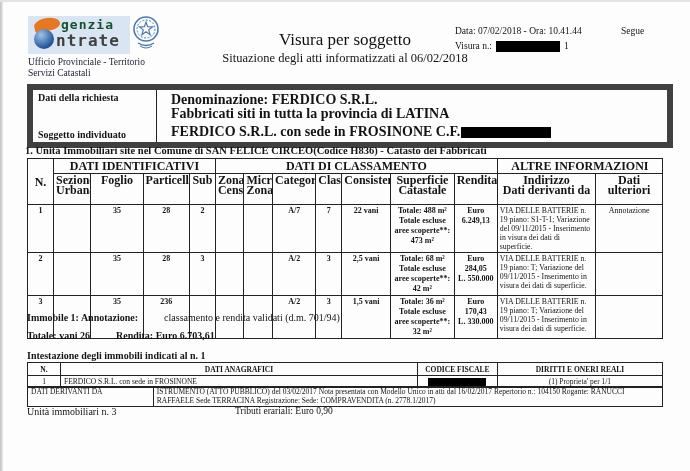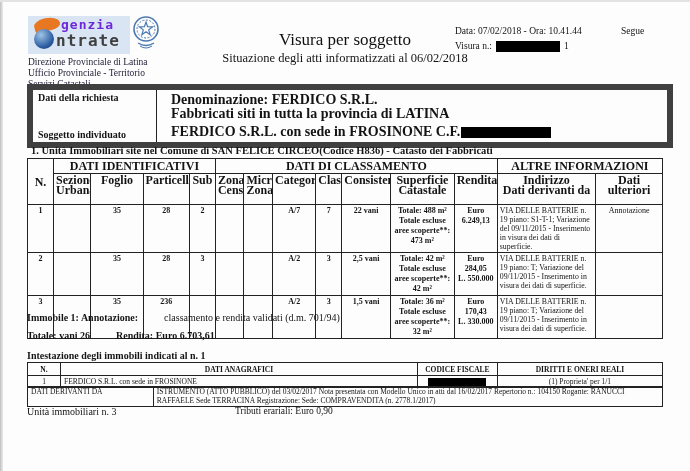--- a/index.html
+++ b/index.html
@@ -12,21 +12,21 @@
     background:linear-gradient(to right,#bfbfbf,#ececec);}
   .scan-edge-top{position:absolute;left:0;top:0;width:690px;height:2px;background:#e3e3e3;}
 
   
   .logo-box{position:absolute;left:28px;top:16px;width:102px;height:38px;background:#d9e5f2;}
   .logo-swoosh{position:absolute;left:6px;top:2px;width:26px;height:13px;background:#e87722;
     border-radius:70% 90% 60% 30%;transform:rotate(-14deg);}
   .logo-ball{position:absolute;left:6px;top:13px;width:20px;height:20px;border-radius:50%;
     background:radial-gradient(circle at 35% 30%,#9fc4e8,#2a5b9f 65%,#173c6e);}
   .logo-t1{position:absolute;left:33px;top:1px;font-family:"DejaVu Sans Mono",monospace;
-    font-weight:bold;font-size:13px;color:#6d28d9;letter-spacing:1px;}
+    font-weight:bold;font-size:13px;color:#14532d;letter-spacing:1px;}
   .logo-t2{position:absolute;left:28px;top:15px;font-family:"DejaVu Sans Mono",monospace;
     font-weight:bold;font-size:16px;color:#404040;letter-spacing:1px;}
   .emblem{position:absolute;left:133px;top:15px;}
   .dept{position:absolute;left:28px;top:57px;font-size:9.5px;line-height:11px;color:#1d1d35;}
   .title{position:absolute;left:195px;top:30px;width:300px;text-align:center;
     font-size:17px;color:#101010;}
   .subtitle{position:absolute;left:160px;top:51px;width:370px;text-align:center;font-size:12.5px;}
   .hdr-right{position:absolute;left:455px;top:26px;font-size:9.5px;}
   .segue{position:absolute;left:621px;top:26px;font-size:9.5px;}
   .visura-line{position:absolute;left:455px;top:41px;font-size:9.5px;}
@@ -38,21 +38,21 @@
   
   .request-box{position:absolute;left:27px;top:84px;width:634px;height:52px;
     border:6px solid #404040;}
   .request-divider{position:absolute;left:123px;top:0;width:1px;height:100%;background:#222;}
   .request-box .lbl{position:absolute;left:5px;font-weight:bold;font-size:10px;}
   .req-l1{top:2px;} .req-l2{bottom:2px;text-align:center;}
   .request-box .val{position:absolute;left:138px;font-weight:bold;font-size:14px;white-space:nowrap;}
   .req-v1{top:2px;} .req-v2{top:16px;} .req-v3{bottom:2px;}
 
   
-  .section1-title{position:absolute;left:31px;top:145px;font-weight:bold;font-size:10.5px;text-align:right;}
+  .section1-title{position:absolute;left:25px;top:145px;font-weight:bold;font-size:10.5px;text-align:right;}
   .prop-table{position:absolute;left:27px;top:158px;width:636px;border-collapse:collapse;
     table-layout:fixed;font-size:8px;}
   .prop-table th,.prop-table td{border:1px solid #222;padding:1px 2px;text-align:center;
     vertical-align:top;overflow:hidden;}
   .prop-table th{font-weight:bold;font-size:12px;line-height:10px;}
   .prop-table td{font-weight:bold;line-height:10px;}
   .prop-table td.addr{font-weight:normal;text-align:left;font-size:7.8px;line-height:9px;}
   .prop-table td.ulter{font-weight:normal;}
   .prop-table tr.grp th{height:12px;vertical-align:middle;}
   .prop-table tr.sub th{height:28px;}
@@ -95,21 +95,20 @@
   <div class="logo-t2">ntrate</div>
 </div>
 <svg class="emblem" width="26" height="38" viewBox="0 0 26 38">
   <circle cx="13" cy="14" r="12" fill="none" stroke="#4a79b0" stroke-width="1.6"></circle>
   <circle cx="13" cy="14" r="9" fill="none" stroke="#4a79b0" stroke-width="1" stroke-dasharray="2,1.5"></circle>
   <polygon points="13,7 14.6,11.7 19.7,11.8 15.7,14.9 17.1,19.7 13,16.8 8.9,19.7 10.3,14.9 6.3,11.8 11.4,11.7" fill="none" stroke="#4a79b0" stroke-width="1.2"></polygon>
   <path d="M5 28 Q13 33 21 28" fill="none" stroke="#4a79b0" stroke-width="1.4"></path>
   <path d="M7 31 Q13 35 19 31" fill="none" stroke="#4a79b0" stroke-width="1"></path>
 </svg>
 <div class="dept">
-  <div>Direzione Provinciale di Latina</div>
   <div>Ufficio Provinciale - Territorio</div>
   <div>Servizi Catastali</div>
 </div>
 <div class="title">Visura per soggetto</div>
 <div class="subtitle">Situazione degli atti informatizzati al 06/02/2018</div>
 <div class="hdr-right">Data: 07/02/2018 - Ora: 10.41.44</div>
 <div class="segue">Segue</div>
 <div class="visura-line">
   <span>Visura n.:</span><span class="redact redact-visura"></span><span>1</span>
 </div>
@@ -225,21 +224,21 @@
         <td></td>
         <td>35</td>
         <td>28</td>
         <td>3</td>
         <td></td>
         <td></td>
         <td>A/2</td>
         <td>3</td>
         <td>2,5 vani</td>
         <td>
-          <div>Totale: 42 m²</div>
+          <div>Totale: 68 m²</div>
           <div>Totale escluse aree scoperte**: 42 m²</div>
         </td>
         <td>
           <div>Euro 284,05</div>
           <div>L. 550.000</div>
         </td>
         <td class="addr">VIA DELLE BATTERIE n. 19 piano: T; Variazione del 09/11/2015 - Inserimento in visura dei dati di superficie.</td>
         <td class="ulter"></td>
       </tr>
       <tr>

